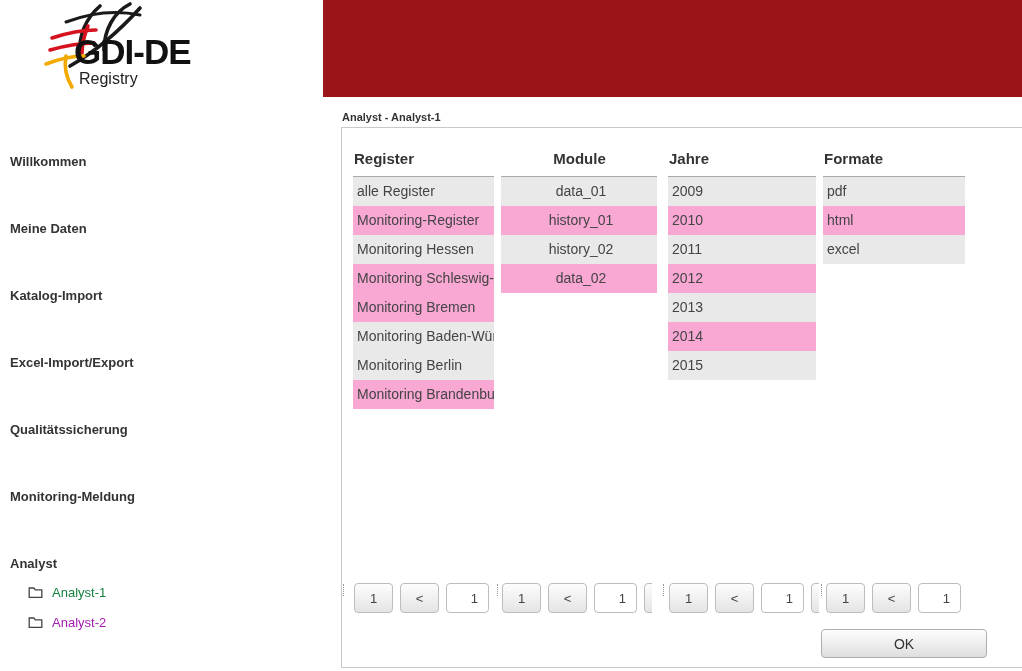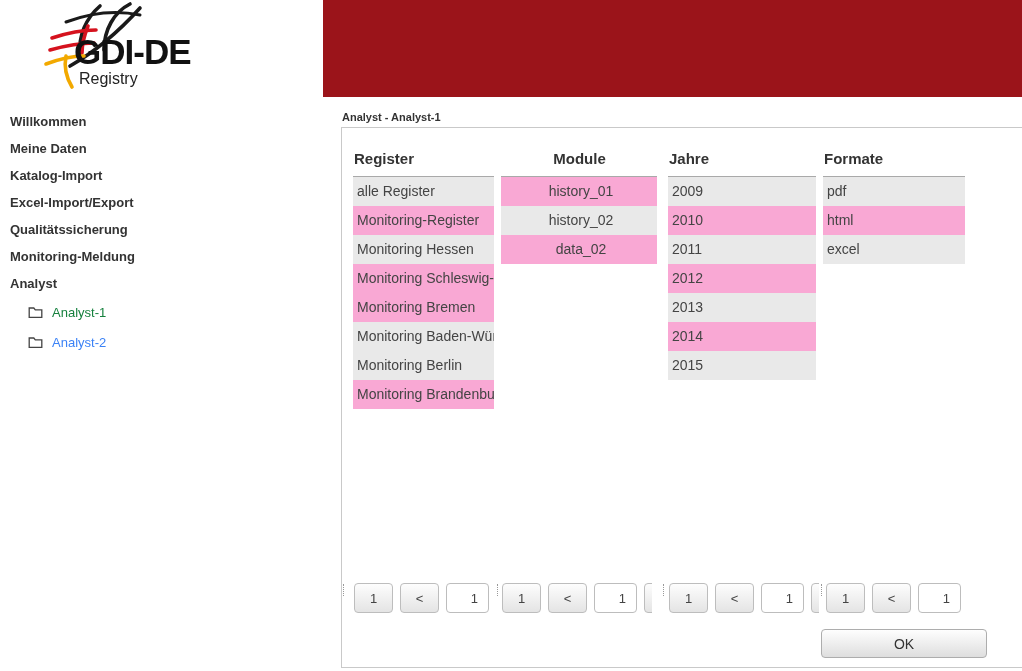--- a/index.html
+++ b/index.html
@@ -7,24 +7,24 @@
     width:1022px;height:671px;position:relative;overflow:hidden;
     background:#fff;font-family:"Liberation Sans",sans-serif;color:#333;
   }
   
   .banner{position:absolute;left:323px;top:0;width:699px;height:97px;background:#9B141A;}
   
   .logo{position:absolute;left:22px;top:0px;width:190px;height:100px;}
   
   .sidenav{position:absolute;left:10px;top:108px;width:300px;}
   .sidenav ul{list-style:none;margin:0;padding:0;}
-  .nav-item{height:27px;line-height:27px;font-size:13px;font-weight:bold;color:#333;cursor:pointer;white-space:nowrap;}
+  .nav-item{height:27px;line-height:27px;font-size:13px;font-weight:bold;color:#333;cursor:pointer;white-space:nowrap;margin-top:40px;}
   .sub-item{height:30px;display:flex;align-items:center;padding-left:18px;cursor:pointer;}
   .sub-item .folder{margin-right:9px;display:inline-flex;}
-  .sub-item .lbl{font-size:13px;color:#3b82f6;}
+  .sub-item .lbl{font-size:13px;color:#a21caf;}
   .sub-item.active .lbl{color:#15803d;}
   
   .main-title{position:absolute;left:342px;top:111px;font-size:11px;font-weight:bold;color:#333;white-space:nowrap;}
   .panel{position:absolute;left:341px;top:127px;width:700px;height:539px;border:1px solid #c9c9c9;background:#fff;}
   
   .col{position:absolute;top:18px;}
   .col .col-header{font-size:15px;font-weight:bold;color:#333;height:30px;line-height:26px;padding-left:1px;}
   .col .list{border-top:1px solid #a9a9a9;}
   .row{height:29px;line-height:29px;font-size:14px;color:#444;padding-left:4px;
        white-space:nowrap;overflow:hidden;cursor:pointer;}
@@ -111,20 +111,21 @@
           <div class="row even">Monitoring Schleswig-Holstein</div>
           <div class="row even">Monitoring Bremen</div>
           <div class="row odd">Monitoring Baden-Württemberg</div>
           <div class="row odd">Monitoring Berlin</div>
           <div class="row even">Monitoring Brandenburg</div>
         </div>
       </div>
       <div class="col" style="left: 159px; width: 156px; text-align: center;">
         <div class="col-header">Module</div>
         <div class="list">
+          <div class="row odd">data_01</div>
           <div class="row even">history_01</div>
           <div class="row odd">history_02</div>
           <div class="row even">data_02</div>
         </div>
       </div>
       <div class="col" style="left: 326px; width: 148px;">
         <div class="col-header">Jahre</div>
         <div class="list">
           <div class="row odd">2009</div>
           <div class="row even">2010</div>

